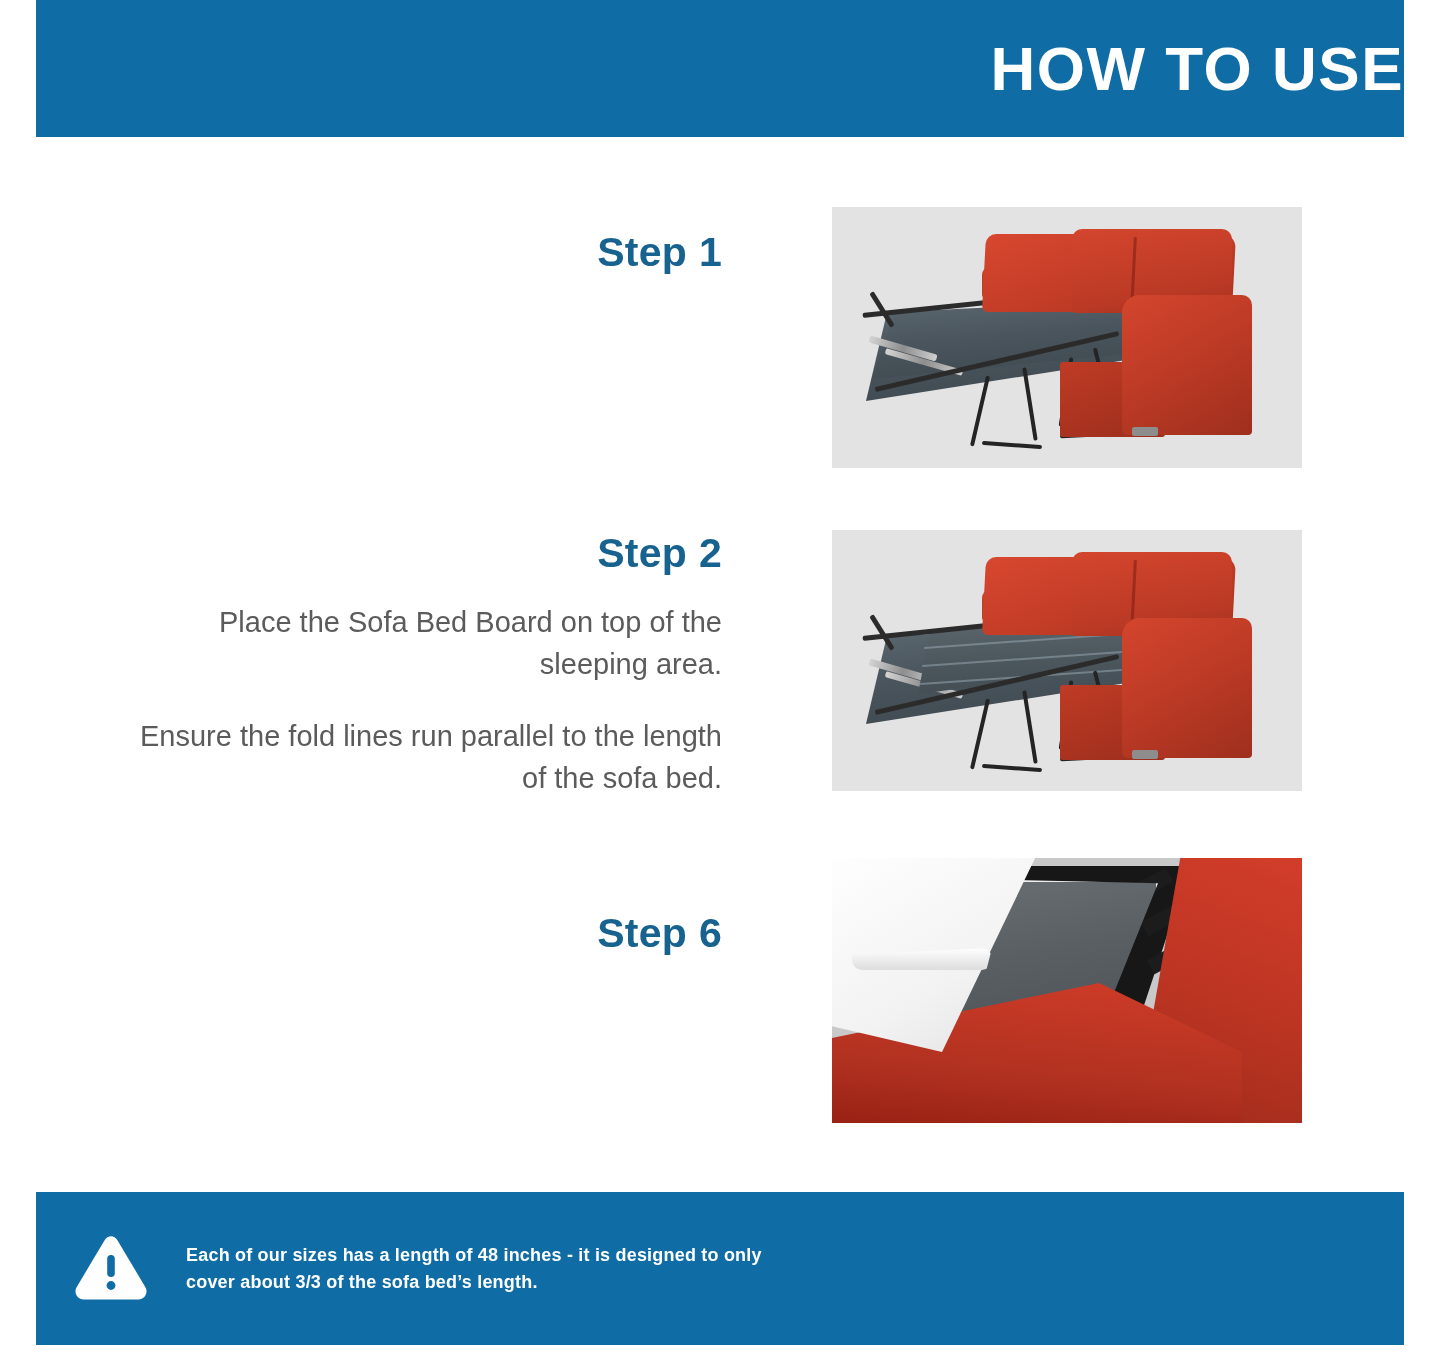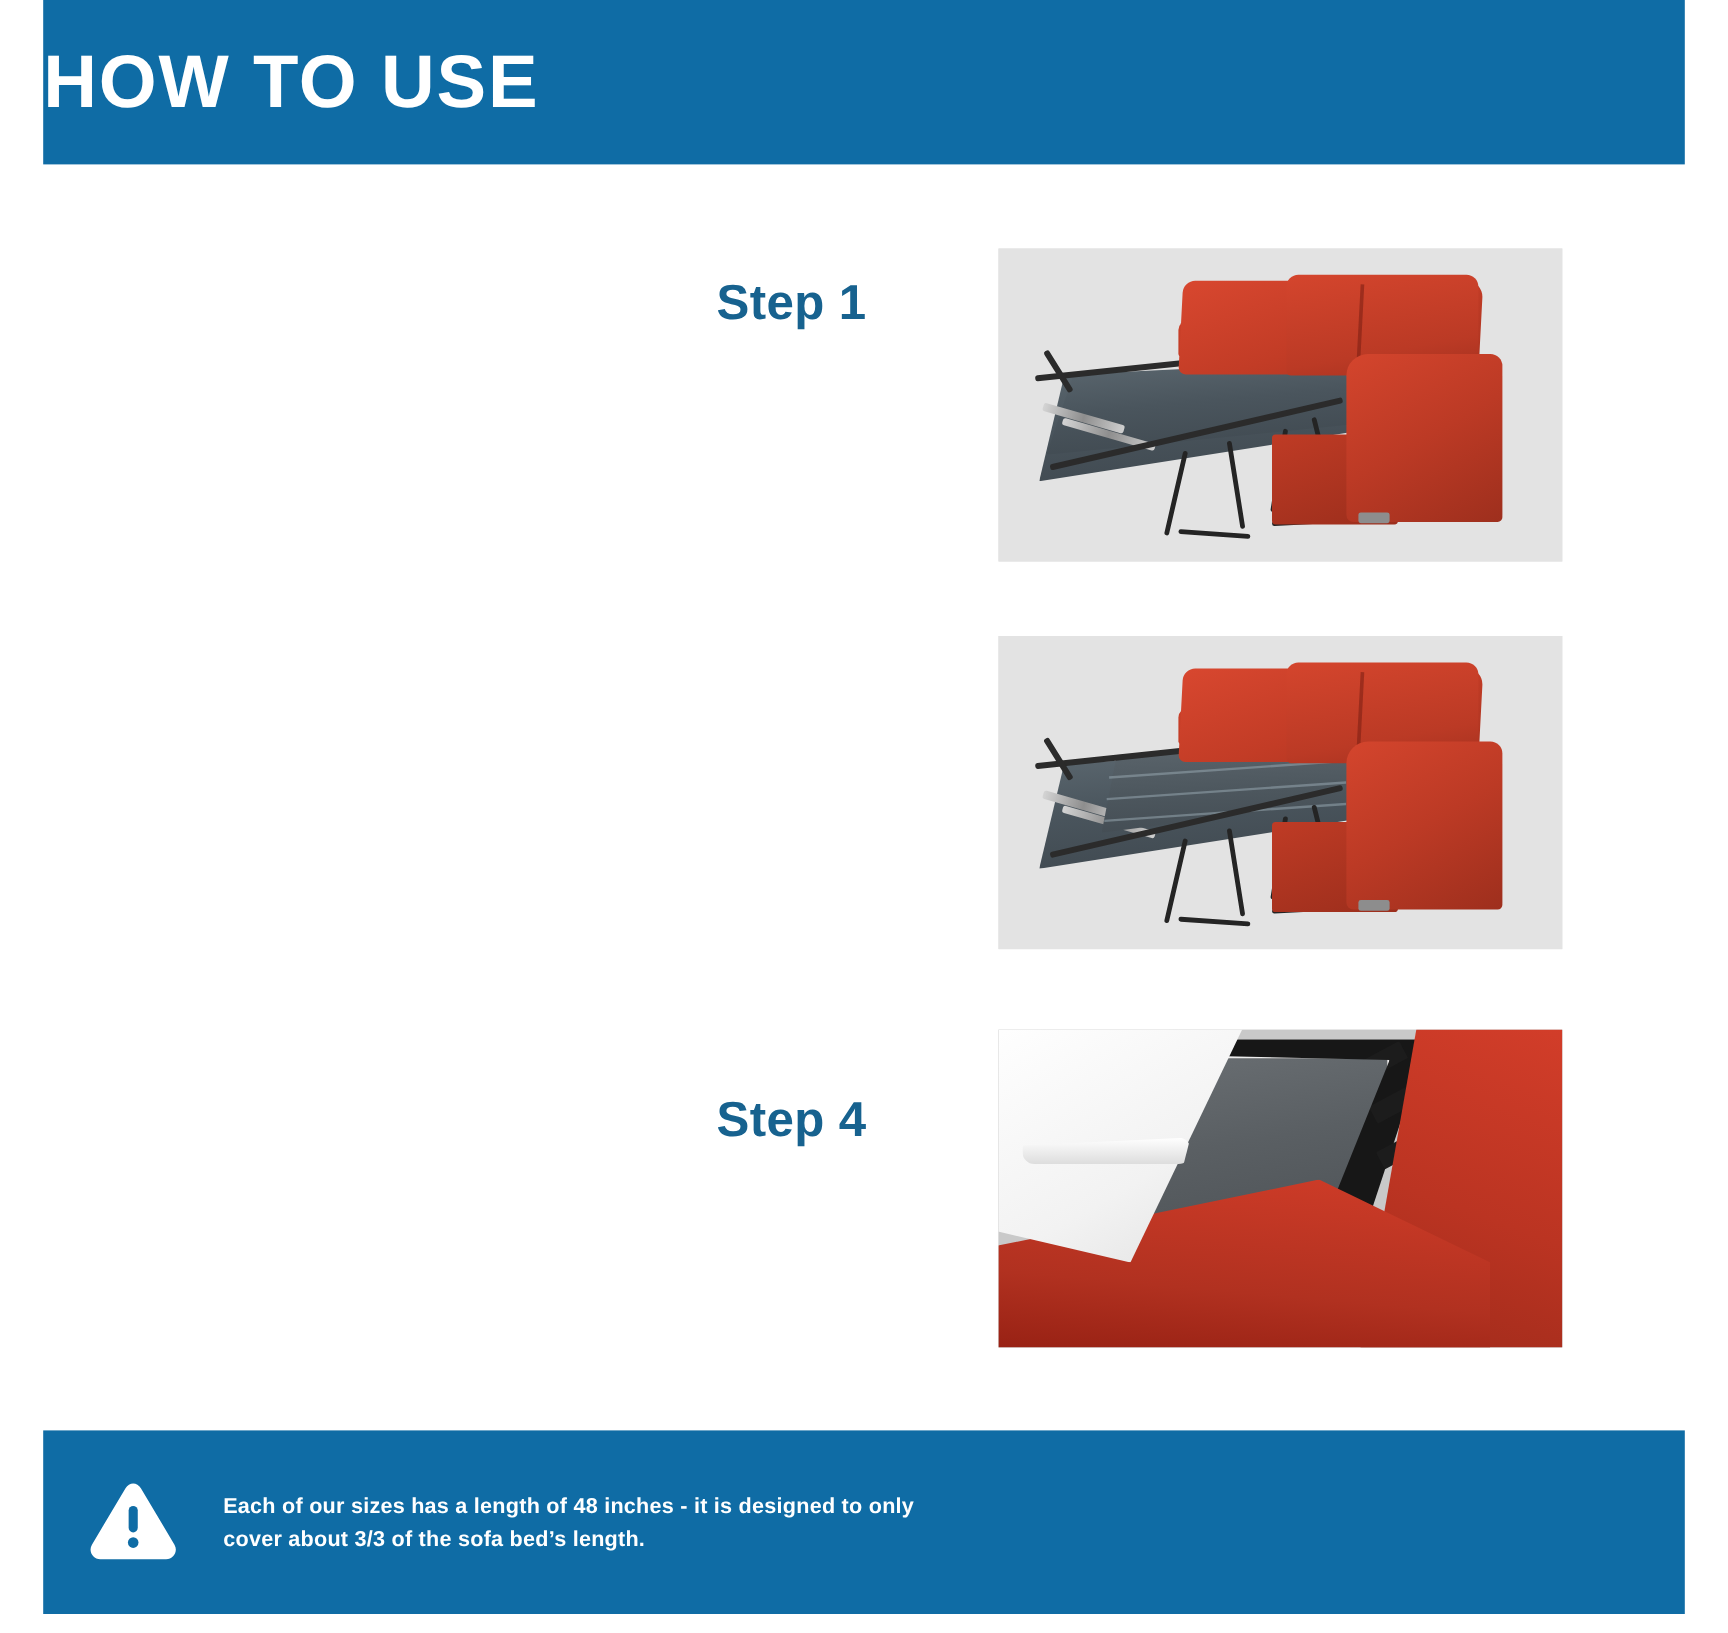--- a/index.html
+++ b/index.html
@@ -23,21 +23,21 @@
   
   .header-banner {
     position: absolute;
     left: 36px;
     top: 0px;
     width: 1368px;
     height: 137px;
     background: #0f6ca5;
     display: flex;
     align-items: center;
-    justify-content: flex-start;
+    justify-content: flex-end;
   }
   .header-title {
     color: #ffffff;
     font-size: 62px;
     font-weight: bold;
     letter-spacing: 1.5px;
     line-height: 1;
     text-align: center;
     font-family: "Liberation Sans", sans-serif;
   }
@@ -325,20 +325,25 @@
           <div class="sofa-backrest"></div>
           <div class="sofa-backrest2"></div>
           <div class="sofa-backseam"></div>
           <div class="sofa-arm-right"></div>
           <div class="sofa-foot"></div>
         </div>
       </div>
     </div>
 
     <div class="step-row r2">
+      <div class="step-text">
+        <div class="step-heading">Step 2</div>
+        <div class="step-para">Place the Sofa Bed Board on top of the sleeping area.</div>
+        <div class="step-para">Ensure the fold lines run parallel to the length of the sofa bed.</div>
+      </div>
 
       <div class="step-photo">
         <div class="sofa-scene">
           <div class="bed-deck deck-2"></div>
           <div class="rail-chrome" style="left:36px;top:138px;width:70px;height:7px;transform:rotate(16deg);"></div>
           <div class="rail-chrome" style="left:52px;top:152px;width:80px;height:6px;transform:rotate(16deg);"></div>
 
           <div class="deck-board"></div>
           <div class="fold-line" style="left:92px;top:110px;width:198px;transform:rotate(-4deg);"></div>
           <div class="fold-line" style="left:90px;top:128px;width:200px;transform:rotate(-4deg);"></div>
@@ -358,21 +363,21 @@
           <div class="sofa-backrest2"></div>
           <div class="sofa-backseam"></div>
           <div class="sofa-arm-right"></div>
           <div class="sofa-foot"></div>
         </div>
       </div>
     </div>
 
     <div class="step-row r3">
       <div class="step-text">
-        <div class="step-heading">Step 4</div>
+        <div class="step-heading">Step 6</div>
       </div>
 
       <div class="step-photo">
         <div class="closeup">
           <div class="cu-frame"></div>
           <div class="cu-slat" style="left:300px;top:18px;width:40px;height:16px;transform:rotate(-28deg);"></div>
           <div class="cu-slat" style="left:310px;top:54px;width:40px;height:16px;transform:rotate(-28deg);"></div>
           <div class="cu-slat" style="left:316px;top:92px;width:40px;height:16px;transform:rotate(-28deg);"></div>
           <div class="cu-board"></div>
           <div class="cu-sofa-right"></div>

